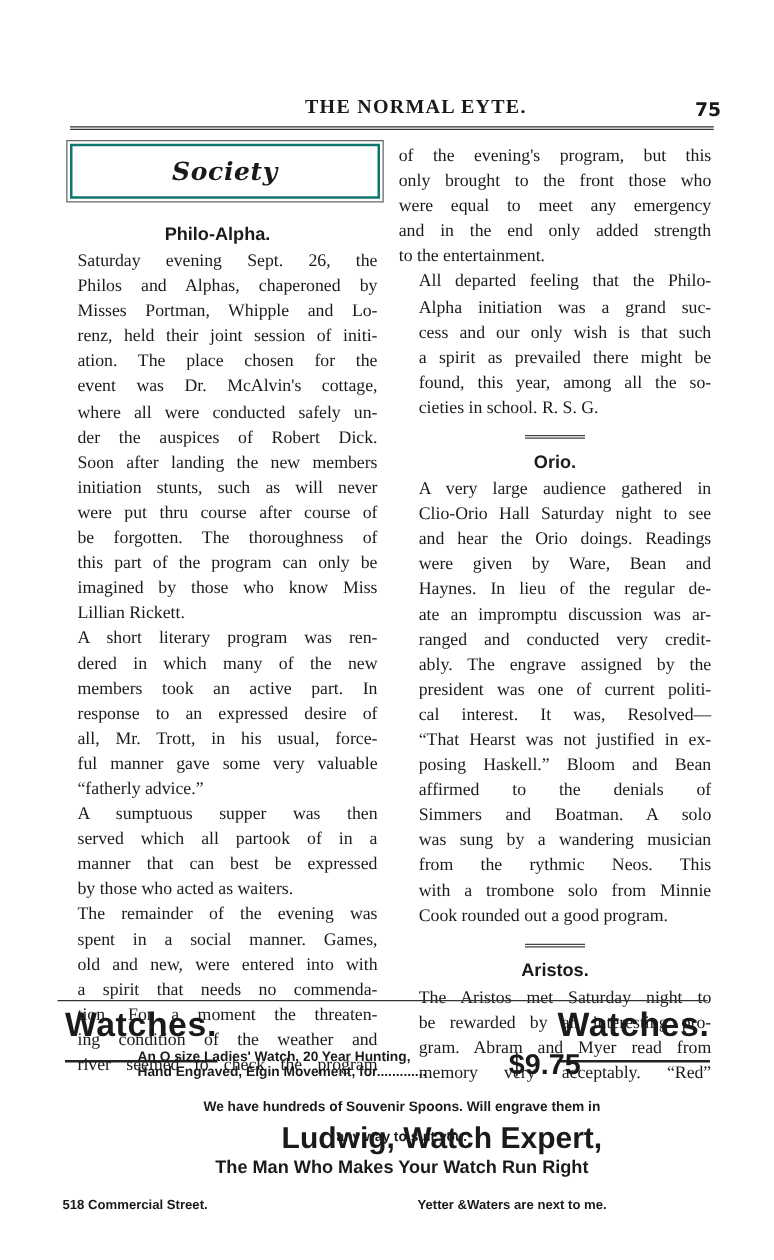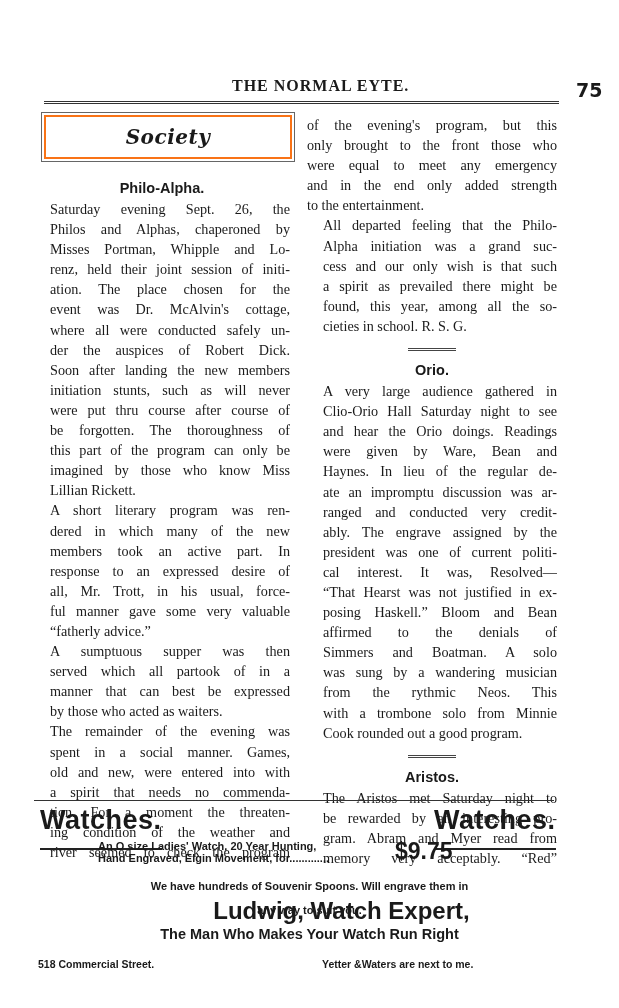--- a/index.html
+++ b/index.html
@@ -1,32 +1,32 @@
 <!DOCTYPE html>
 <html><head>
 <meta charset="utf-8">
 <style>
   html, body { margin: 0; padding: 0; background: #ffffff; }
   body { width: 619px; height: 1008px; position: relative; overflow: hidden; color: #1a1a1a; font-family: "Liberation Serif", "DejaVu Serif", serif; }
-  .page { position: absolute; left: 0; top: 0; width: 560px; height: 1008px; }
+  .page { position: absolute; left: 12px; top: 0; width: 560px; height: 1008px; }
 
   .running-head { position: absolute; top: 77px; left: 0; width: 619px; height: 22px; }
   .running-title { position: absolute; left: 232px; top: 0; font-size: 16px; font-weight: bold; letter-spacing: 1px; font-family: "Liberation Serif", serif; }
-  .page-number { position: absolute; left: 544px; top: 2px; font-size: 19px; font-weight: bold; font-family: "DejaVu Sans", sans-serif; margin-left: 32px; }
+  .page-number { position: absolute; left: 544px; top: 2px; font-size: 15px; font-weight: bold; font-family: "DejaVu Sans", sans-serif; }
   .head-rule { position: absolute; top: 101px; left: 44px; width: 515px; height: 0; border-top: 3px double #333; }
 
   .col { position: absolute; font-size: 14.2px; line-height: 20.1px; text-align: justify; }
   .col-left { left: 34px; top: 142px; width: 256px; }
   .col-right { left: 307px; top: 115px; width: 250px; }
   .col p { margin: 0; text-indent: 16px; }
   .col p.noindent { text-indent: 0; }
   .line { display: block; text-align: justify; text-align-last: justify; white-space: nowrap; }
   .line.last { text-align-last: left; }
 
-  .society-box { position: absolute; left: 44px; top: 115px; width: 244px; height: 40px; border: 2px solid #f97316; outline: 1px solid #666; outline-offset: 2px; display: flex; align-items: center; justify-content: center; }
+  .society-box { position: absolute; left: 44px; top: 115px; width: 244px; height: 40px; border: 2px solid #0f766e; outline: 1px solid #666; outline-offset: 2px; display: flex; align-items: center; justify-content: center; }
   .society-title { font-family: "DejaVu Serif", serif; font-weight: bold; font-size: 20px; letter-spacing: 0.5px; font-style: italic; }
 
   .section-head { text-align: center; font-family: "Liberation Sans", sans-serif; font-weight: bold; font-size: 14.5px; margin: 0; line-height: 22px; }
   .short-rule { width: 48px; margin: 12px auto 8px auto; border-top: 3px double #444; height: 0; }
 
   .col-left .section-head { margin-top: 35px; }
 
   .ad-rule { position: absolute; left: 34px; top: 800px; width: 520px; border-top: 1.5px solid #333; }
   .ad-watches { position: absolute; top: 805px; font-family: "Liberation Sans", sans-serif; font-weight: bold; font-size: 27px; letter-spacing: 0.5px; border-bottom: 2px solid #222; line-height: 30px; padding-bottom: 13px; }
   .ad-watches.left { left: 40px; }

